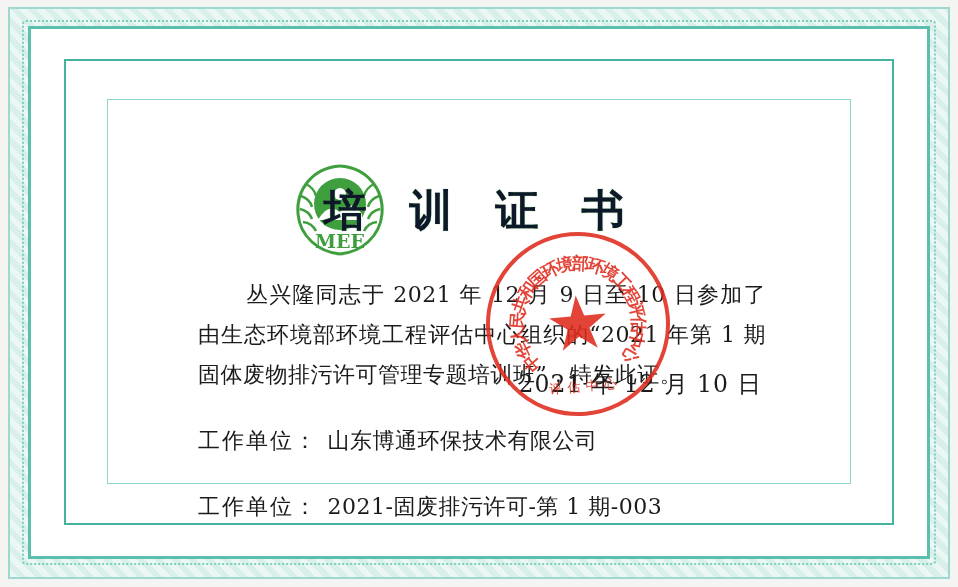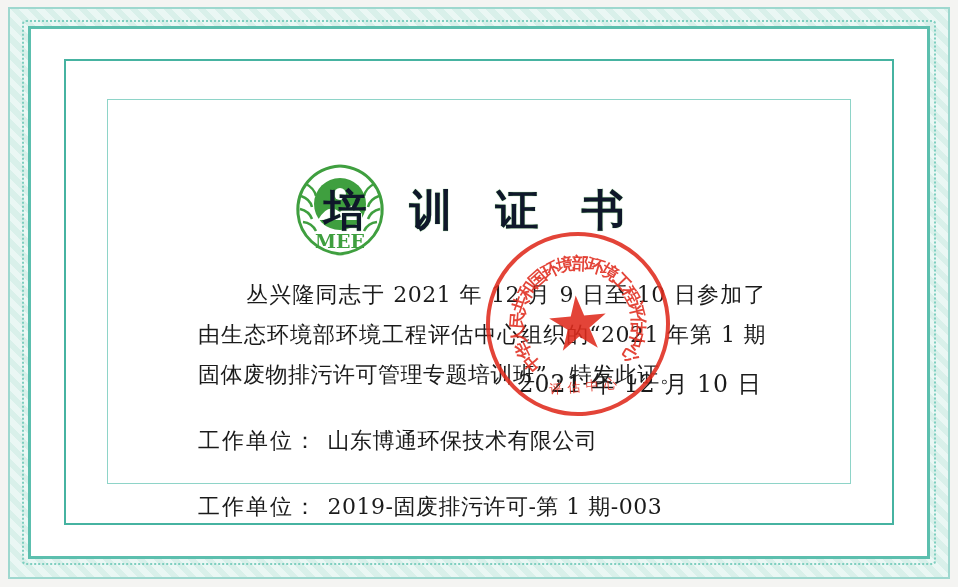--- a/index.html
+++ b/index.html
@@ -179,21 +179,21 @@
             <div class="body-text">
               <div class="para">丛兴隆同志于 2021 年 12 月 9 日至 10 日参加了由生态环境部环境工程评估中心组织的“2021 年第 1 期固体废物排污许可管理专题培训班”，特发此证。</div>
 
               <div class="field">
                 <span class="label">工作单位：</span>
                 <span class="value">山东博通环保技术有限公司</span>
               </div>
 
               <div class="field">
                 <span class="label">工作单位：</span>
-                <span class="value">2019-固废排污许可-第 1 期-003</span>
+                <span class="value">2021-固废排污许可-第 1 期-003</span>
               </div>
             </div>
 
             <div class="date-line">2021 年 12 月 10 日</div>
 
             <div class="seal">
               <div class="ring-text" id="seal-ring">
                   <span style="transform: rotate(-125deg) translate(-50%, -72px);">中</span>
                   <span style="transform: rotate(-110.294deg) translate(-50%, -72px);">华</span>
                   <span style="transform: rotate(-95.5882deg) translate(-50%, -72px);">人</span>

